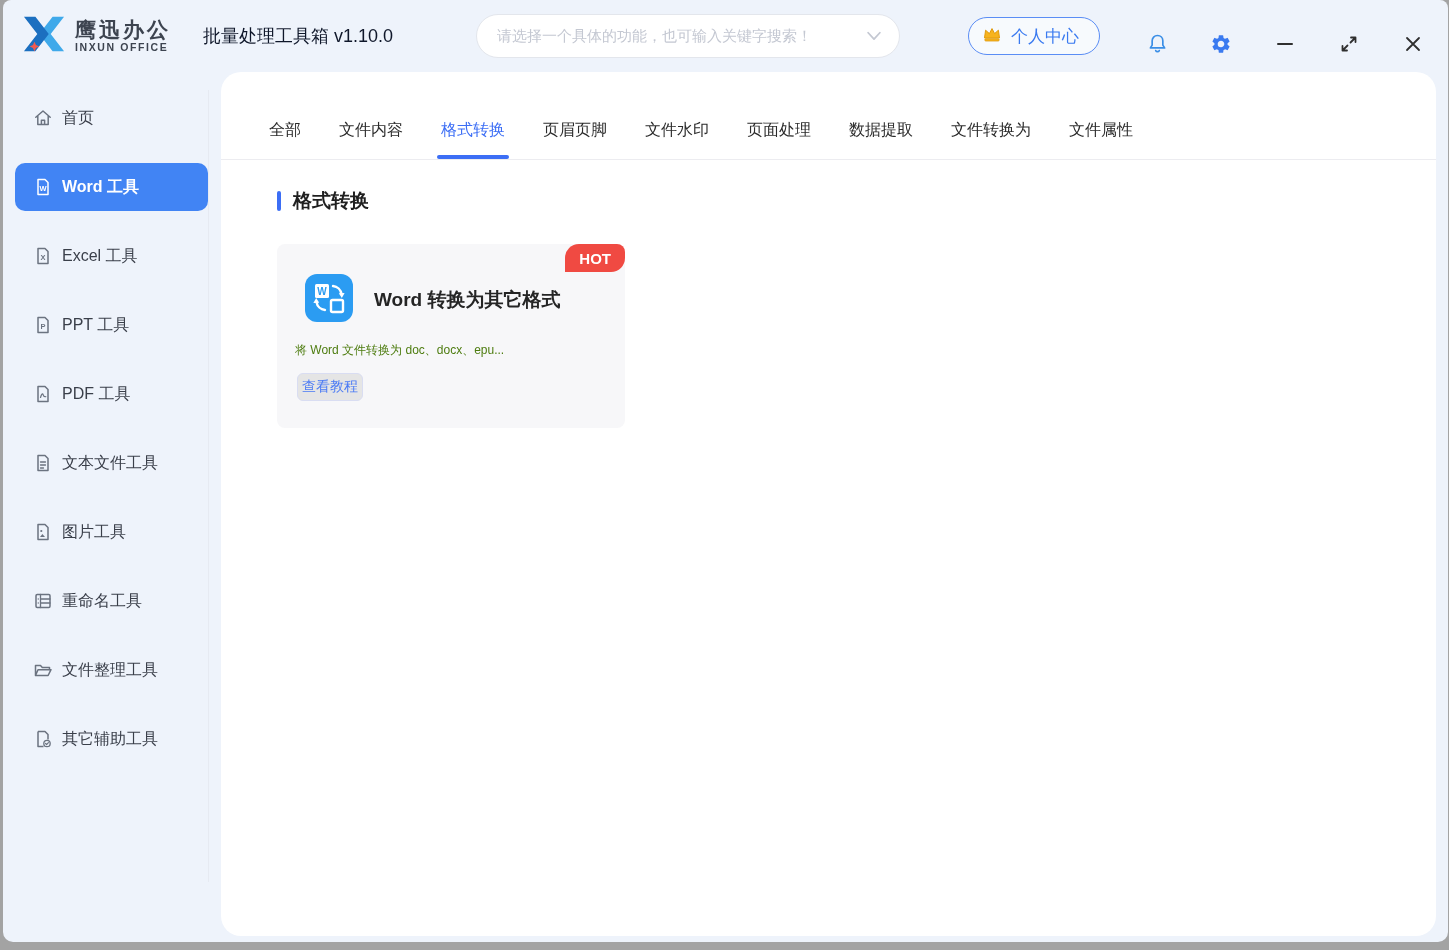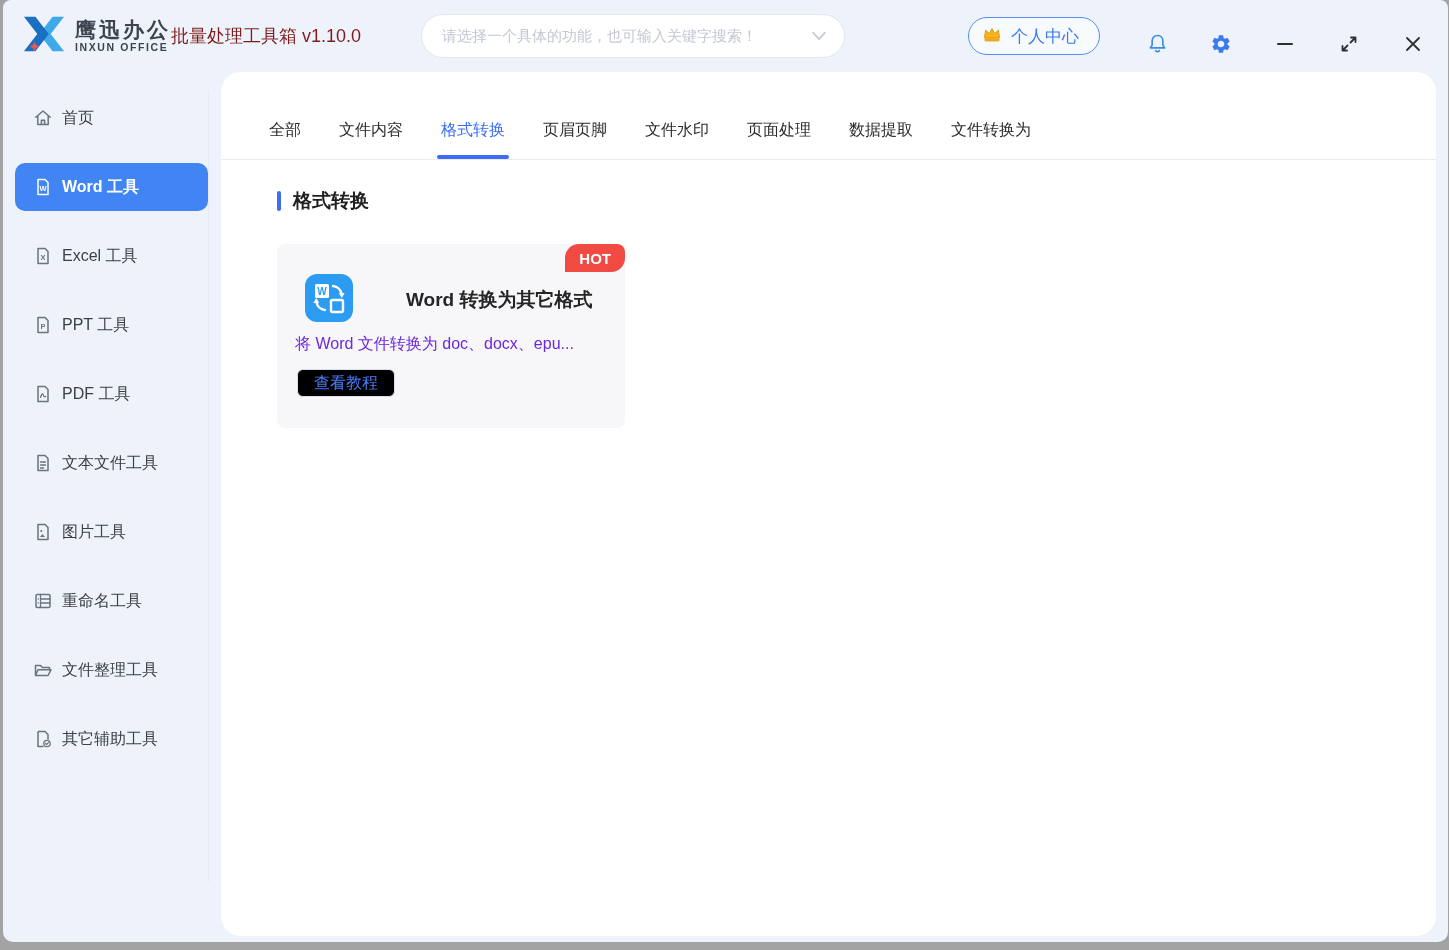--- a/index.html
+++ b/index.html
@@ -4,26 +4,26 @@
 <style>
   * { margin:0; padding:0; box-sizing:border-box; }
   html,body { width:1449px; height:950px; }
   body { background:#a3a3a3; font-family:"Liberation Sans", sans-serif; overflow:hidden; position:relative; }
 
   .window { position:absolute; top:0; left:3px; right:1px; bottom:8px;
     background:#eef3fb; border-radius:8px 8px 10px 10px; overflow:hidden; }
 
   
   .topbar { position:absolute; top:0; left:0; right:0; height:72px;
-    display:flex; align-items:center; padding:0 24px 0 18px; }
+    display:flex; align-items:center; padding:0 24px 0 18px;gap:23px; }
   .brand { display:flex; align-items:center; gap:8px; }
   .brand-text { display:flex; flex-direction:column; line-height:1.05; }
   .brand-cn { font-size:21px; font-weight:bold; color:#3d4450; letter-spacing:3px; }
   .brand-en { font-size:10.5px; font-weight:bold; color:#3d4450; letter-spacing:1.6px; }
-  .app-title { font-size:18px; color:#7f1d1d; margin-left:0; white-space:nowrap; }
+  .app-title { font-size:18px; color:#0f172a; margin-left:9px; white-space:nowrap; }
 
   .search-box { margin-left:60px; width:424px; height:44px; background:#ffffff;
     border:1px solid #e3e6ec; border-radius:22px; display:flex; align-items:center;
     padding:0 18px 0 20px; }
   .search-box input { flex:1; border:none; outline:none; font-size:15px;
     color:#333; background:transparent; font-family:Liberation Serif, serif; }
   .search-box input::placeholder { color:#c4c8d2; }
 
   .topbar-right { margin-left:auto; display:flex; align-items:flex-end; }
   .user-center-btn { height:38px; border:1px solid #5a8df5; border-radius:19px;
@@ -60,24 +60,24 @@
   .section-header { display:flex; align-items:center; gap:12px; }
   .section-bar { width:4px; height:20px; border-radius:2px; background:#3c6ef5; }
   .section-title { font-size:19px; font-weight:bold; color:#1f1f1f; }
 
   .tool-card { margin-top:30px; width:348px; height:184px; background:#f7f7f9;
     border-radius:8px; position:relative; }
   .hot-badge { position:absolute; top:0; right:0; height:28px; padding:0 14px;
     background:#f04a42; color:#fff; font-weight:bold; font-size:15px;
     display:flex; align-items:center; border-radius:14px 8px 14px 0; }
   .card-head { display:flex; align-items:center; gap:21px; padding:30px 0 0 28px; }
-  .card-title { font-size:19px; font-weight:bold; color:#252525;margin-left:32px; }
-  .card-desc { margin:8px 0 0 18px; font-size:16px; color:#6d28d9; }
-  .card-action { margin:14px 0 0 20px; height:28px; padding:0 16px; background:#000000;
-    border:1px solid #d9ddf2; border-radius:6px; color:#4a7af5; font-size:16px;
+  .card-title { font-size:19px; font-weight:bold; color:#252525; }
+  .card-desc { margin:16px 0 0 18px; font-size:12px; color:#4d7c0f; }
+  .card-action { margin:14px 0 0 20px; height:28px; padding:0 4px; background:#e5e5e5;
+    border:1px solid #d9ddf2; border-radius:6px; color:#4a7af5; font-size:14px;
     cursor:pointer; font-family:"Liberation Sans", sans-serif; }
 </style>
 </head>
 <body>
 
 <div class="window">
 
   <div class="topbar">
     <div class="brand">
       <span>
@@ -255,20 +255,21 @@
 
     <div class="tabs-row">
       <div class="tab">全部</div>
       <div class="tab">文件内容</div>
       <div class="tab active">格式转换</div>
       <div class="tab">页眉页脚</div>
       <div class="tab">文件水印</div>
       <div class="tab">页面处理</div>
       <div class="tab">数据提取</div>
       <div class="tab">文件转换为</div>
+      <div class="tab">文件属性</div>
     </div>
 
     <div class="content">
       <div class="section-header">
         <span class="section-bar"></span>
         <span class="section-title">格式转换</span>
       </div>
 
       <div class="tool-card">
         <div class="hot-badge">HOT</div>

